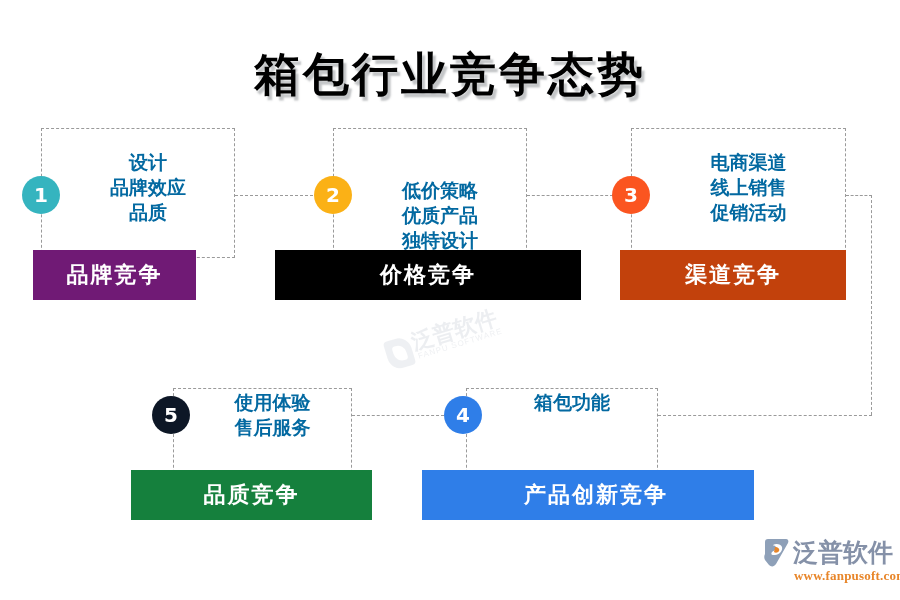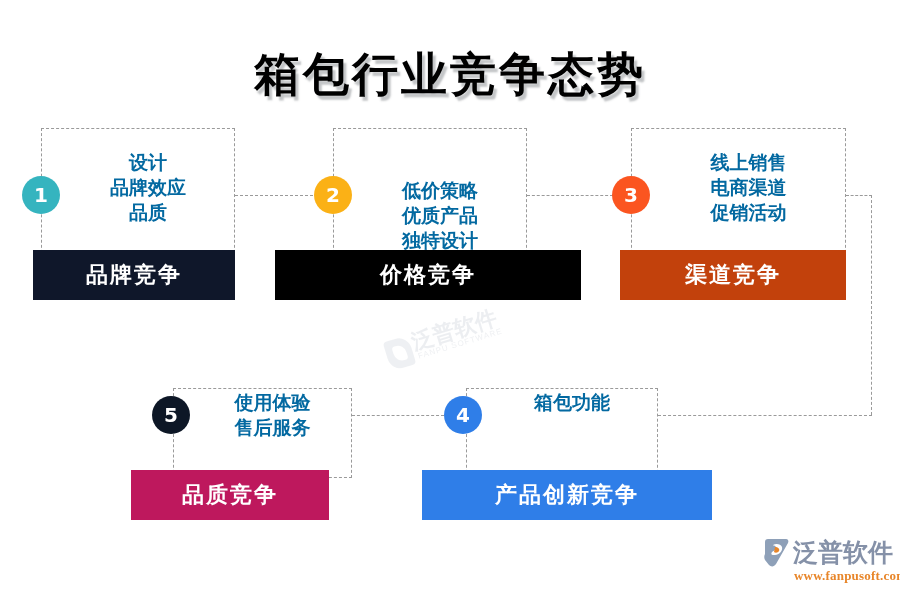--- a/index.html
+++ b/index.html
@@ -207,70 +207,70 @@
 
   <div class="stage-box" style="left:41px; top:128px; width:194px; height:130px;"></div>
   <div class="stage-items" style="left:61px; top:150px; width:174px;">
     <div>设计</div>
     <div>品牌效应</div>
     <div>品质</div>
   </div>
   <div class="badge" style="left:22px; top:176px; background:#35b4bf;">
     <span>1</span>
   </div>
-  <div class="bar" style="left:33px; top:250px; width:202px; background:#0f172a;">
+  <div class="bar" style="left:33px; top:250px; width:163px; background:#701a75;">
     <span>品牌竞争</span>
   </div>
 
   <div class="stage-box" style="left:333px; top:128px; width:194px; height:130px;"></div>
   <div class="stage-items" style="left:353px; top:150px; width:174px;margin-top:28px;">
     <div>低价策略</div>
     <div>优质产品</div>
     <div>独特设计</div>
   </div>
   <div class="badge" style="left:314px; top:176px; background:#fbb116;">
     <span>2</span>
   </div>
   <div class="bar" style="left:275px; top:250px; width:306px; background:#000000;">
     <span>价格竞争</span>
   </div>
 
   <div class="stage-box" style="left:631px; top:128px; width:215px; height:130px;"></div>
   <div class="stage-items" style="left:651px; top:150px; width:195px;">
+    <div>电商渠道</div>
     <div>线上销售</div>
-    <div>电商渠道</div>
     <div>促销活动</div>
   </div>
   <div class="badge" style="left:612px; top:176px; background:#fb5520;">
     <span>3</span>
   </div>
   <div class="bar" style="left:620px; top:250px; width:226px; background:#c2410c;">
     <span>渠道竞争</span>
   </div>
 
   <div class="stage-box" style="left:466px; top:388px; width:192px; height:90px;"></div>
   <div class="stage-items" style="left:486px; top:390px; width:172px;">
     <div>箱包功能</div>
   </div>
   <div class="badge" style="left:444px; top:396px; background:#2f7ee8;">
     <span>4</span>
   </div>
-  <div class="bar" style="left:422px; top:470px; width:290px; background:#2f7ee8;">
+  <div class="bar" style="left:422px; top:470px; width:316px; background:#2f7ee8;padding-left:16px;">
     <span>产品创新竞争</span>
   </div>
 
   <div class="stage-box" style="left:173px; top:388px; width:179px; height:90px;"></div>
   <div class="stage-items" style="left:193px; top:390px; width:159px;">
     <div>使用体验</div>
     <div>售后服务</div>
   </div>
   <div class="badge" style="left:152px; top:396px; background:#0d1726;">
     <span>5</span>
   </div>
-  <div class="bar" style="left:131px; top:470px; width:198px; background:#be185d;">
+  <div class="bar" style="left:131px; top:470px; width:241px; background:#15803d;">
     <span>品质竞争</span>
   </div>
 
   <div class="brand">
     <svg class="logo-mark" viewBox="0 0 28 30" xmlns="http://www.w3.org/2000/svg">
       <path d="M3 4 C3 2 4 1 6 1 L24 1 C26 1 27 3 26 5 L14 26 C12 29 9 29 7 27 L3 22 C2 20 2 18 3 16 Z" fill="#8ea0b8"></path>
       <path d="M11 7 C14 5 19 6 20 9 C21 13 17 17 13 17 L11 17 C9 17 9 15 10 14 C13 12 15 11 14 9 C13 7 11 8 11 7 Z" fill="#ffffff"></path>
       <path d="M13 9 C16 9 18 11 17 13 C16 15 13 15 12 14 Z" fill="#e8862a"></path>
     </svg>
     <div class="logo-cn">泛普软件</div>

